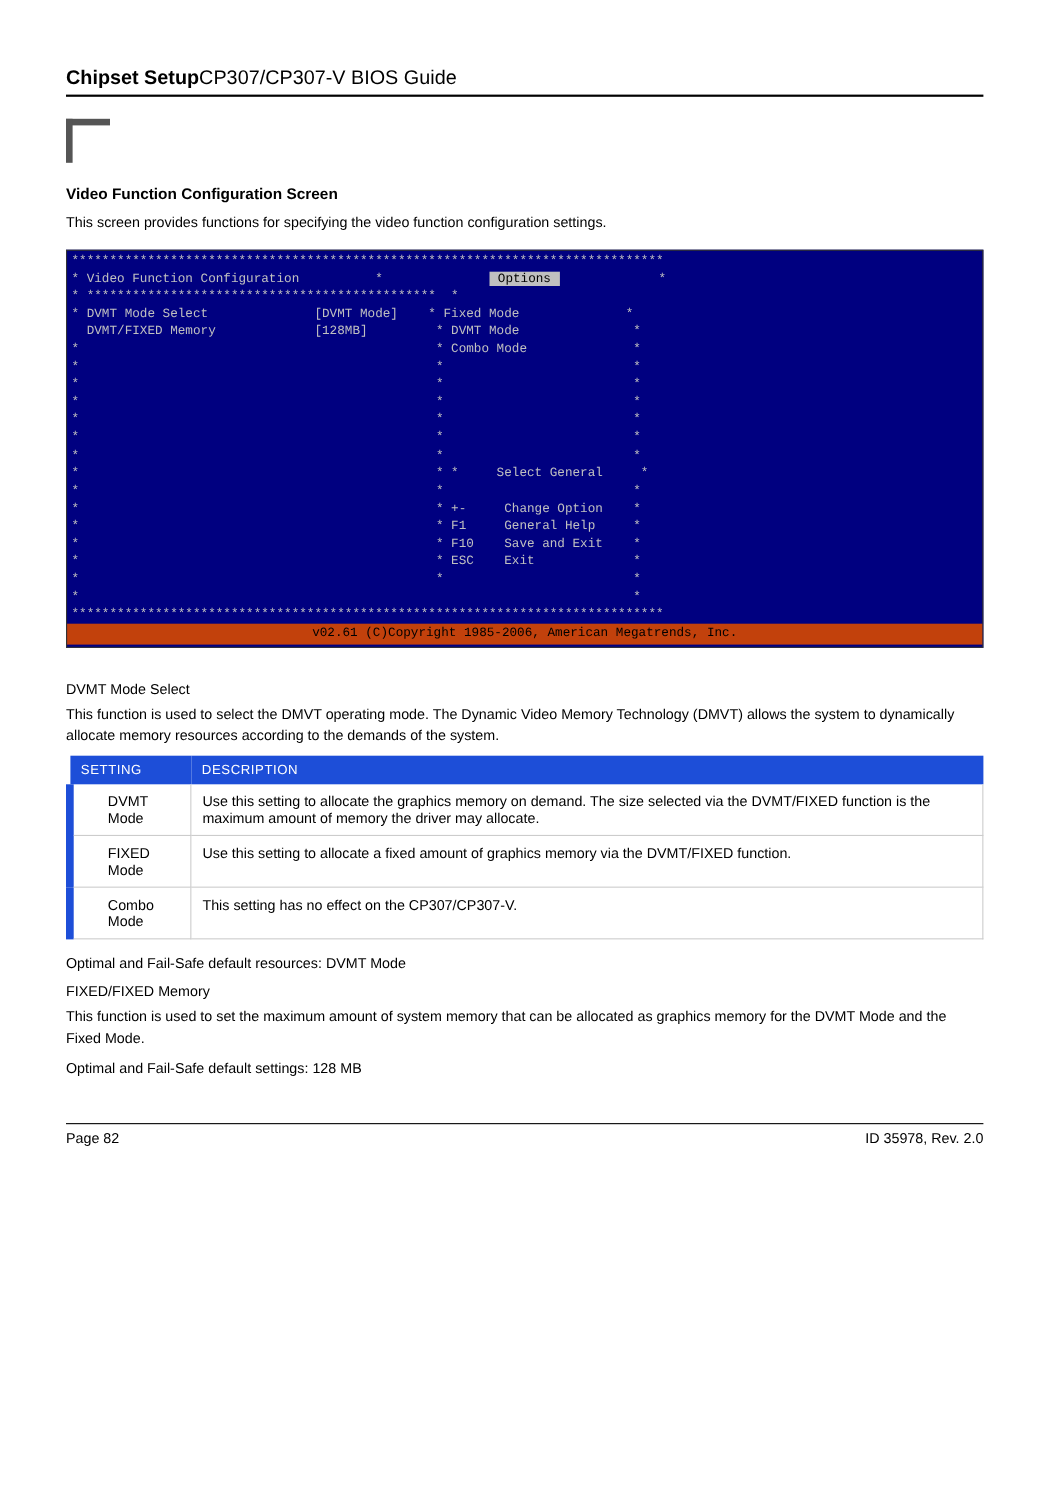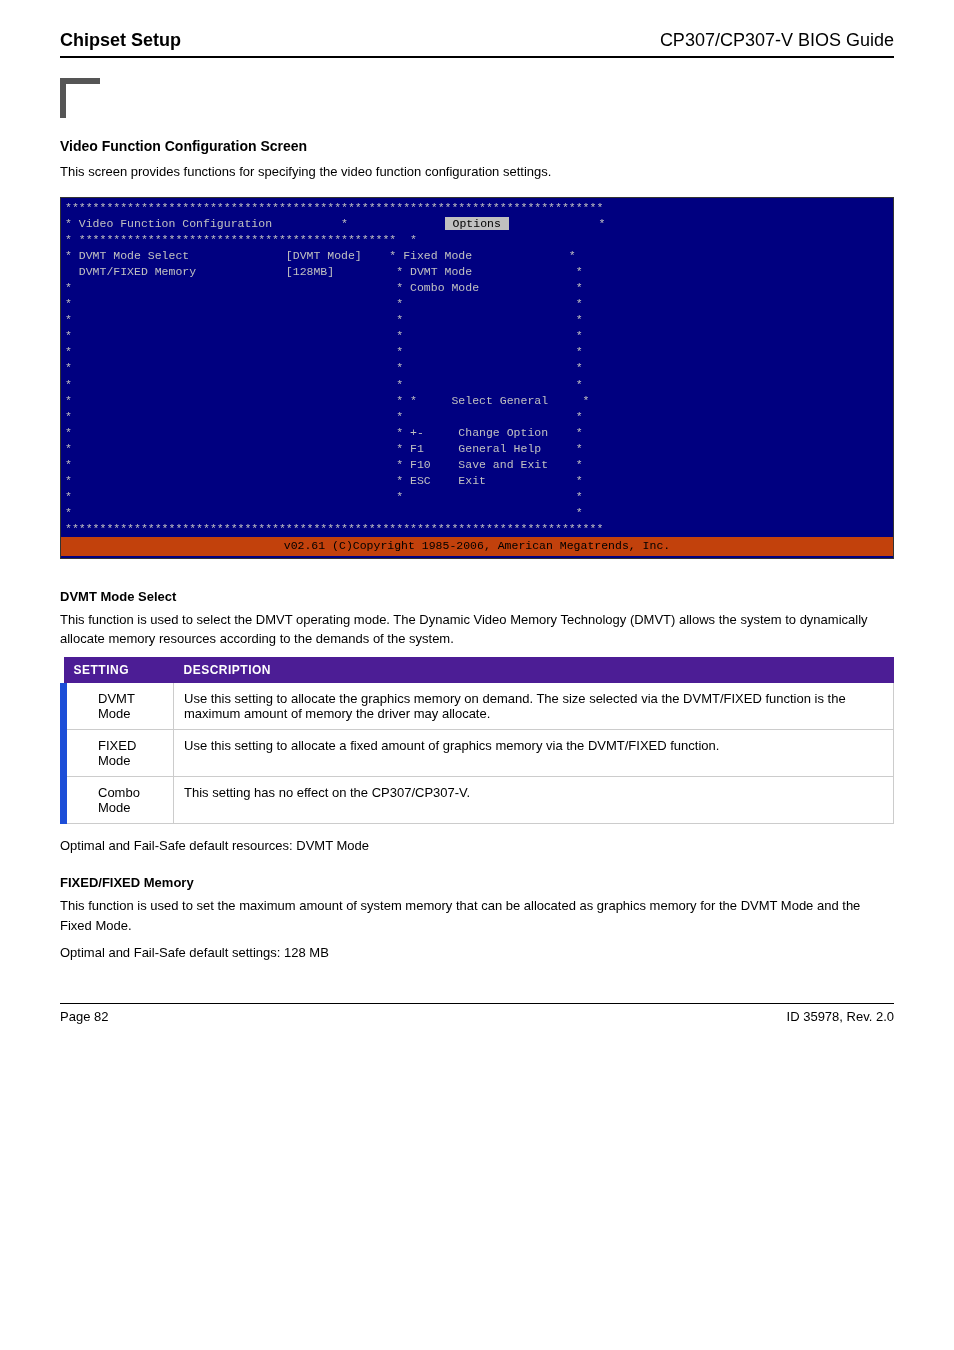--- a/index.html
+++ b/index.html
@@ -9,23 +9,24 @@
       background: #fff;
       color: #000;
       width: 954px;
       min-height: 1350px;
       padding: 30px 60px;
     }
 
     
     .page-header {
       display: flex;
-      justify-content: space-between;
+      justify-content: flex-start;
       align-items: flex-start;
       margin-bottom: 5px;
+      margin-top: 30px;
     }
     .page-header-left {
       font-size: 18px;
       font-weight: bold;
       color: #000;
     }
     .page-header-right {
       font-size: 18px;
       font-weight: normal;
       color: #000;
@@ -99,25 +100,25 @@
     }
 
     
     .settings-table {
       width: 100%;
       border-collapse: collapse;
       margin-bottom: 12px;
       font-size: 13px;
     }
     .settings-table th {
-      background: #4c1d95;
+      background: #1d4ed8;
       color: #fff;
       text-align: left;
       padding: 6px 10px;
-      font-weight: bold;
+      font-weight: normal;
       font-size: 12px;
       text-transform: uppercase;
       letter-spacing: 0.5px;
     }
     .settings-table td {
       padding: 8px 10px;
       vertical-align: top;
       border: 1px solid #ccc;
     }
     .settings-table tr:first-child td {
@@ -129,23 +130,23 @@
       border-left: 7px solid #1d4ed8;
       padding-left: 31px;
     }
     .settings-table tr td {
       border-bottom: 1px solid #ccc;
     }
 
     
     .subsection-title {
       font-size: 13px;
-      font-weight: bold;
+      font-weight: normal;
       margin-bottom: 6px;
-      margin-top: 20px;
+      margin-top: 8px;
     }
 
     .body-text {
       font-size: 13px;
       line-height: 1.5;
       margin-bottom: 8px;
     }
     .footer-left {
       font-size: 13px;
       color: #000;

